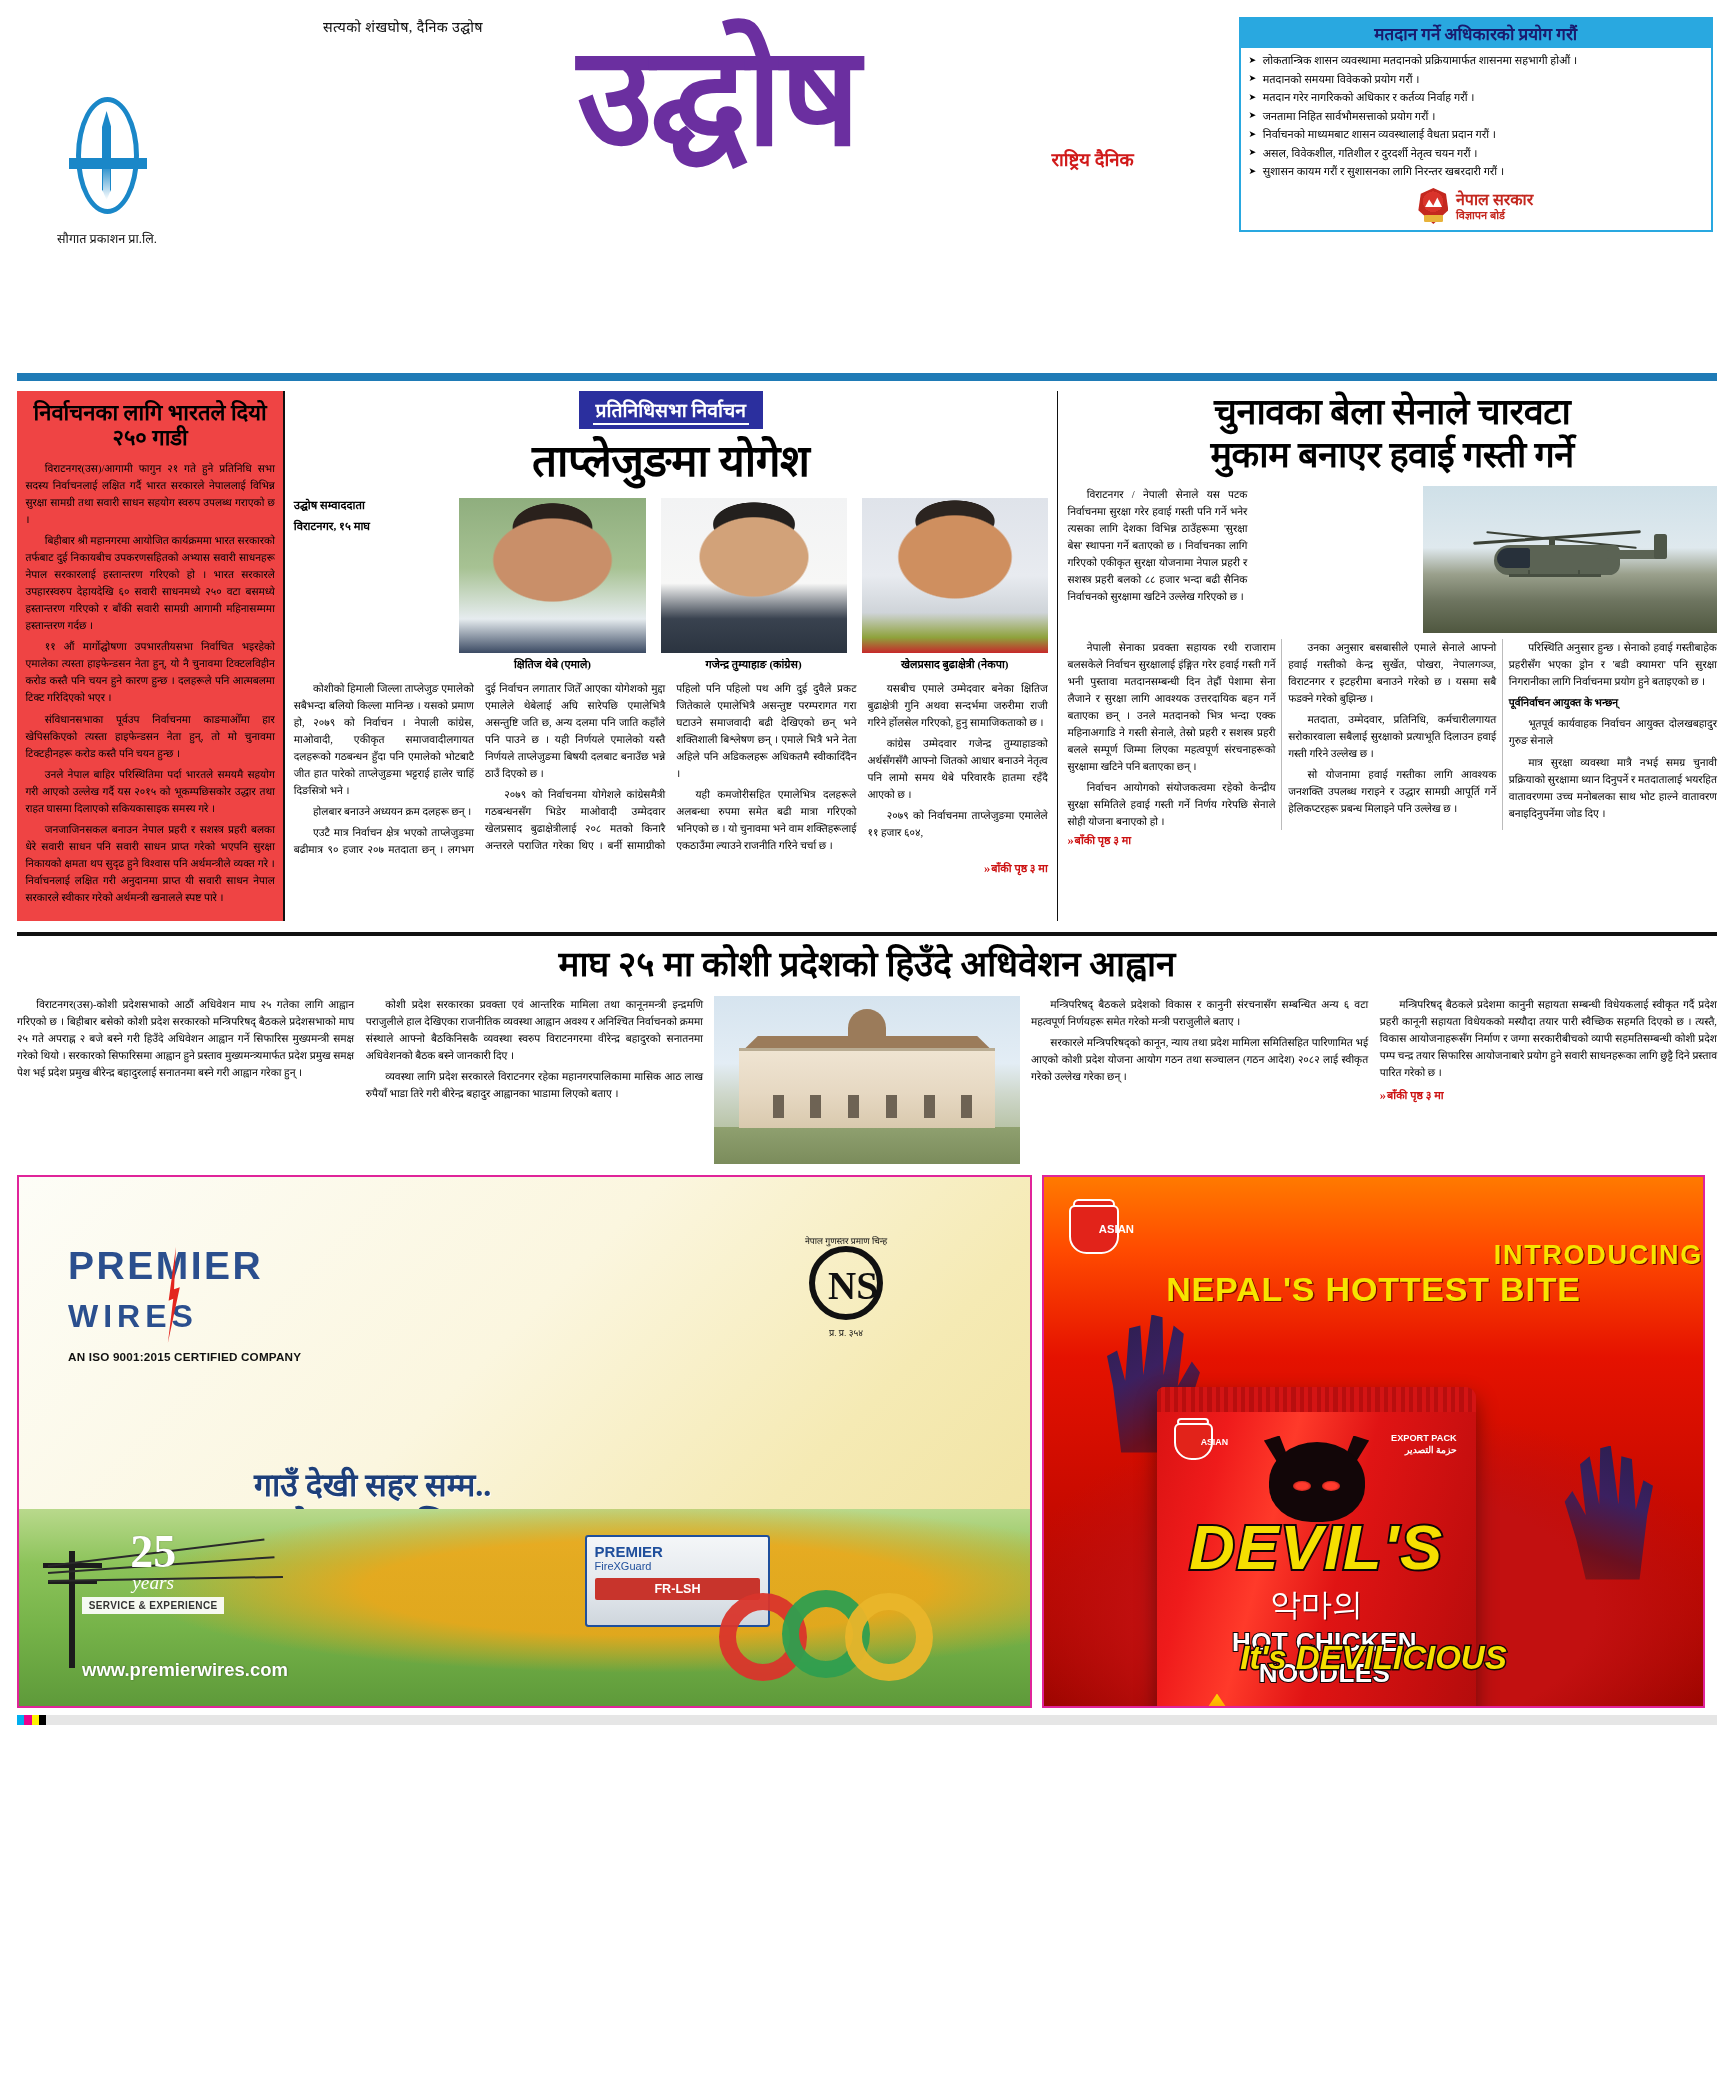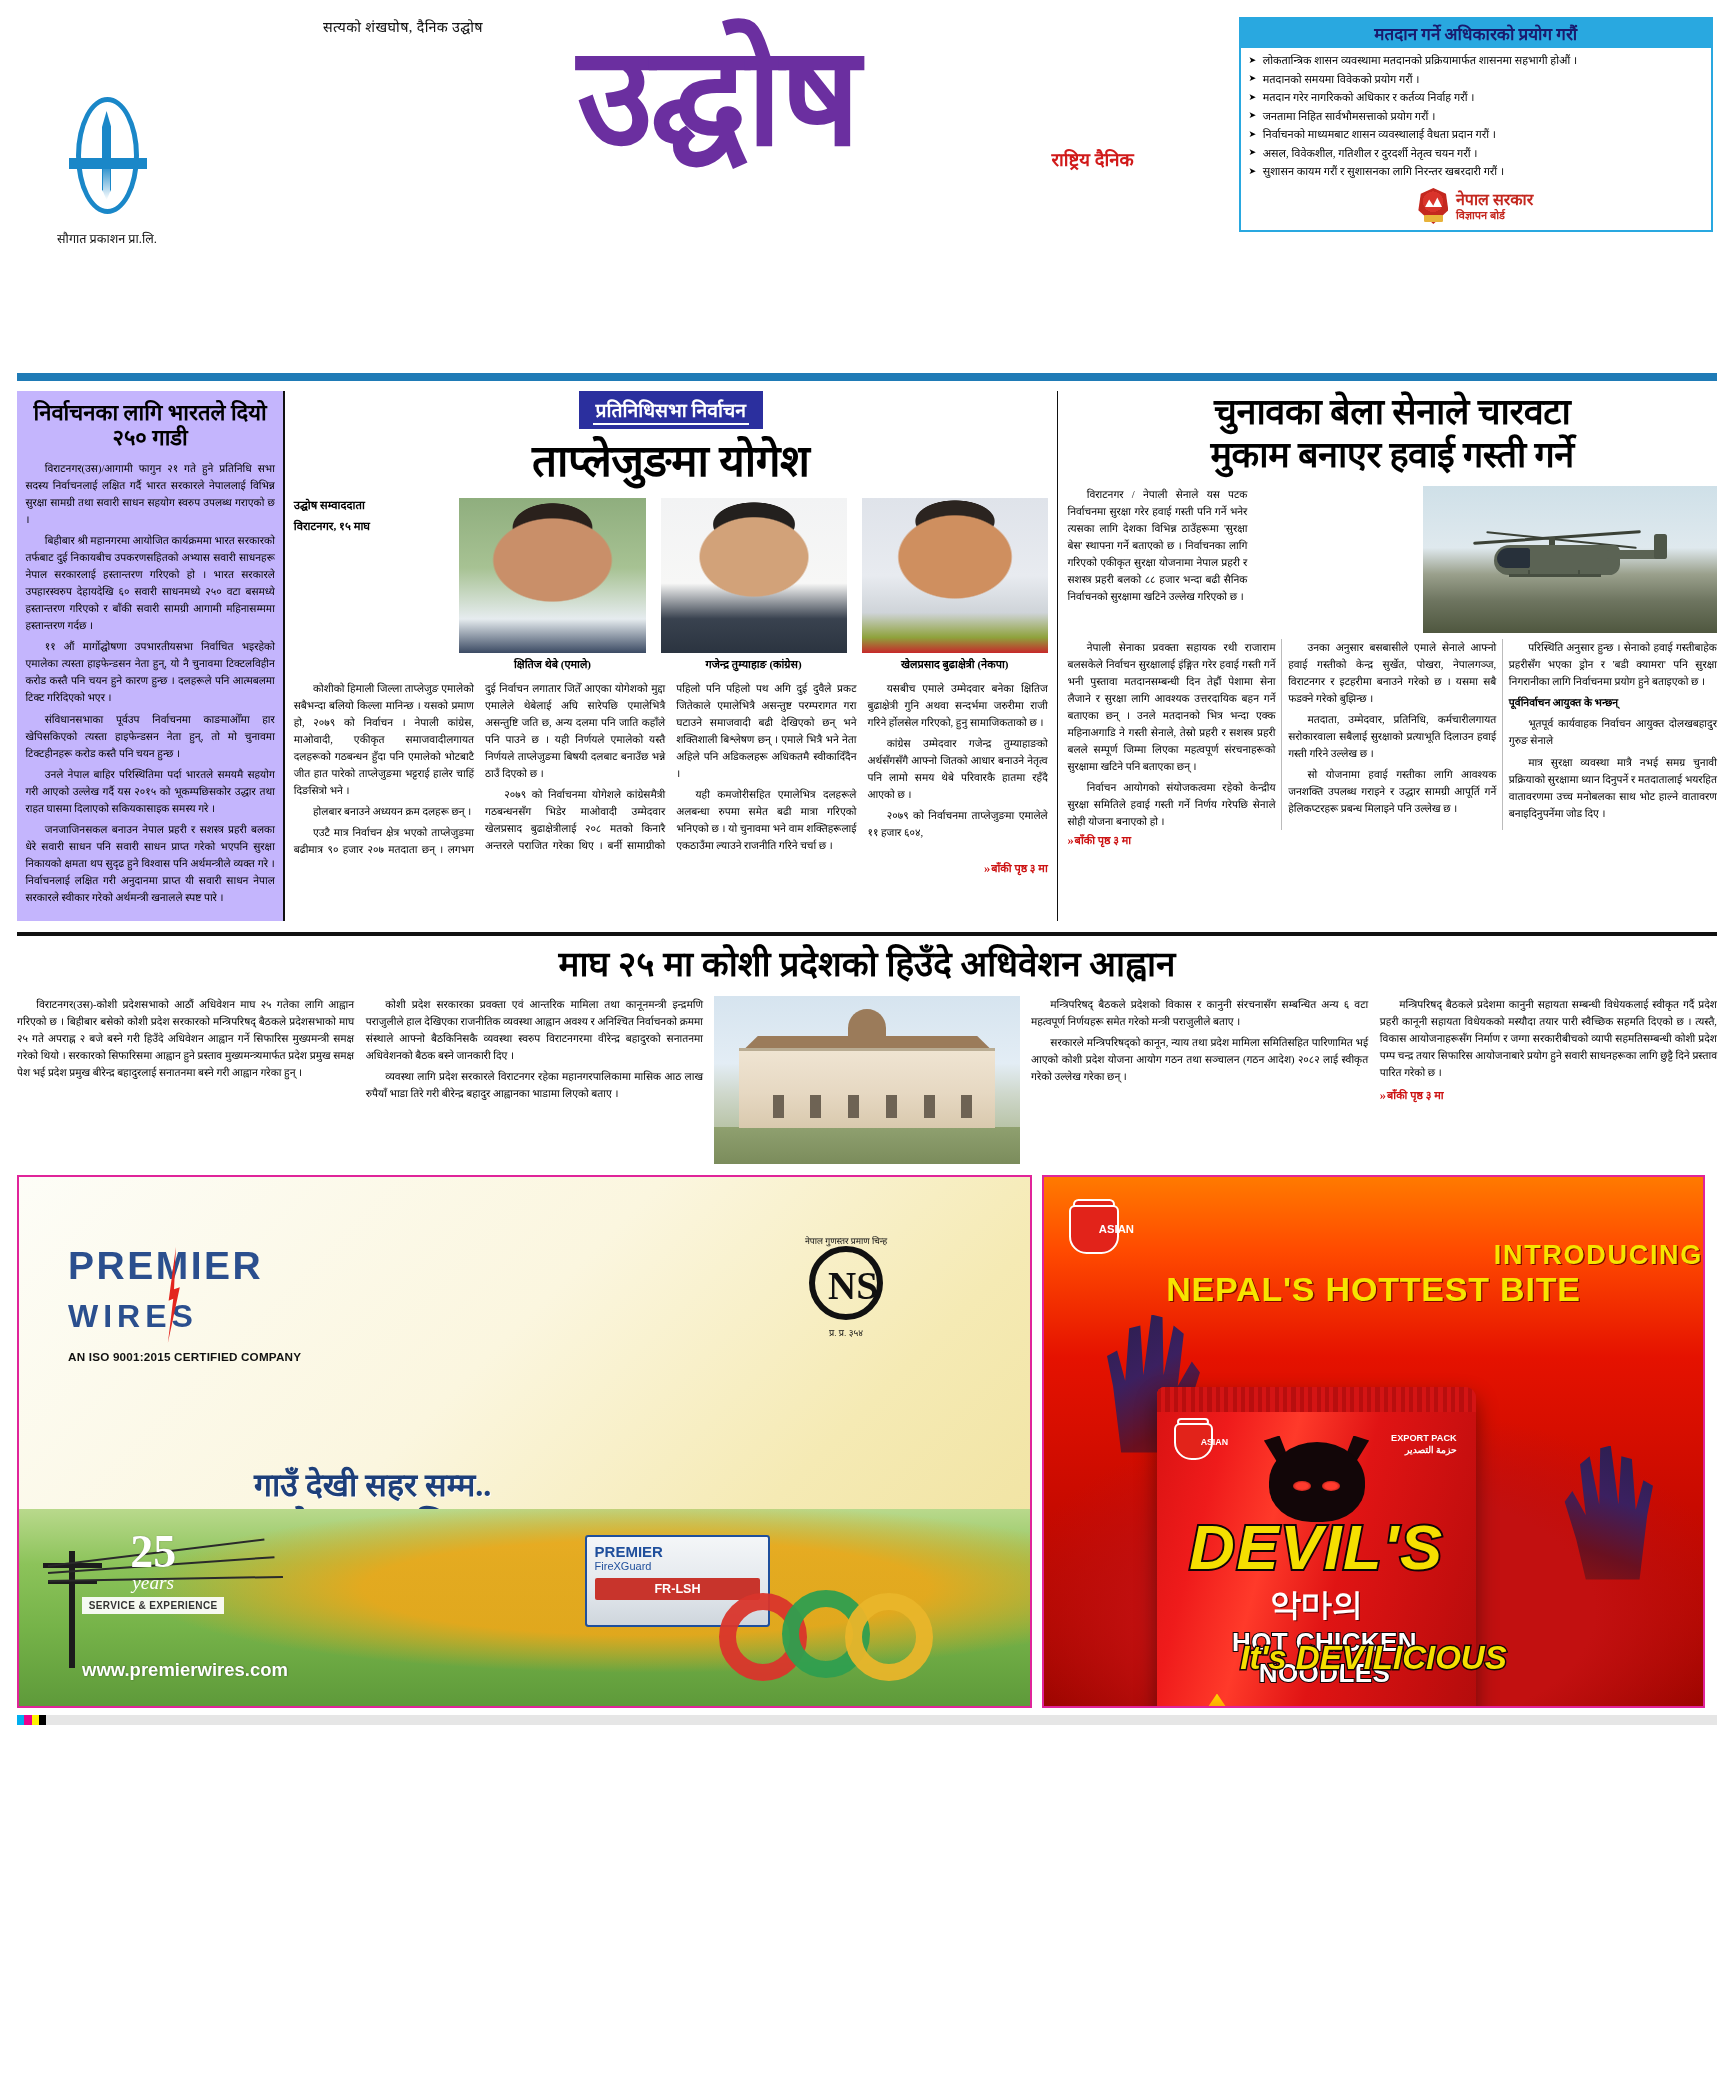--- a/index.html
+++ b/index.html
@@ -131,21 +131,21 @@
   
   .main { display: flex; margin: 10px 17px 0 17px; gap: 0; }
   .col-left  { width: 268px; }
   .col-mid   { width: 759px; margin: 0 9.2px; }
   .col-right { width: 663px; }
 
   .vrule { width: 1.3px; background: #111; align-self: stretch; }
 
   
   .tinted {
-    background: #c4b5fd; padding: 9.2px 8.4px 11px 8.4px;
+    background: #ef4444; padding: 9.2px 8.4px 11px 8.4px;
   }
   .hl-left {
     font-size: 22px; font-weight: bold; line-height: 1.16; color: #000;
     font-family: "Liberation Serif", serif; text-align: center;
     margin-bottom: 9.2px;
   }
   .body-np {
     font-family: "Liberation Serif", serif; font-size: 10.5px;
     line-height: 1.62; text-align: justify; color: #000;
     hyphens: auto;
@@ -463,21 +463,21 @@
   .pack .eye.r { left: 50%; margin-left: 5.9px; }
   .pack .dv-title {
     position: absolute; left: 0; top: 124px; width: 100%; text-align: center;
     font-size: 63px; font-weight: bold; color: #f5df00; letter-spacing: 1.7px;
     font-family: "Liberation Sans", sans-serif;
     -webkit-text-stroke: 3.8px #110507; paint-order: stroke fill;
     font-style: italic;
   }
   .pack .kr {
     position: absolute; left: 0; top: 197px; width: 100%; text-align: center;
-    font-size: 31px; color: #fff; font-weight: bold;
+    font-size: 31px; color: #fff; font-weight: normal;
     font-family: "Liberation Sans", sans-serif; text-shadow: 1.3px 1.3px 0 #6d0606;
   }
   .pack .hcn {
     position: absolute; left: 8px; top: 240px; width: 100%; text-align: center;
     font-size: 26px; color: #ffffff; font-weight: bold; letter-spacing: 0.4px;
     font-family: "Liberation Sans", sans-serif; -webkit-text-stroke: 2.1px #140708;
     paint-order: stroke fill;
   }
   .pack .flame-icon {
     position: absolute; left: 37px; bottom: 108px; width: 46px; height: 55px;

